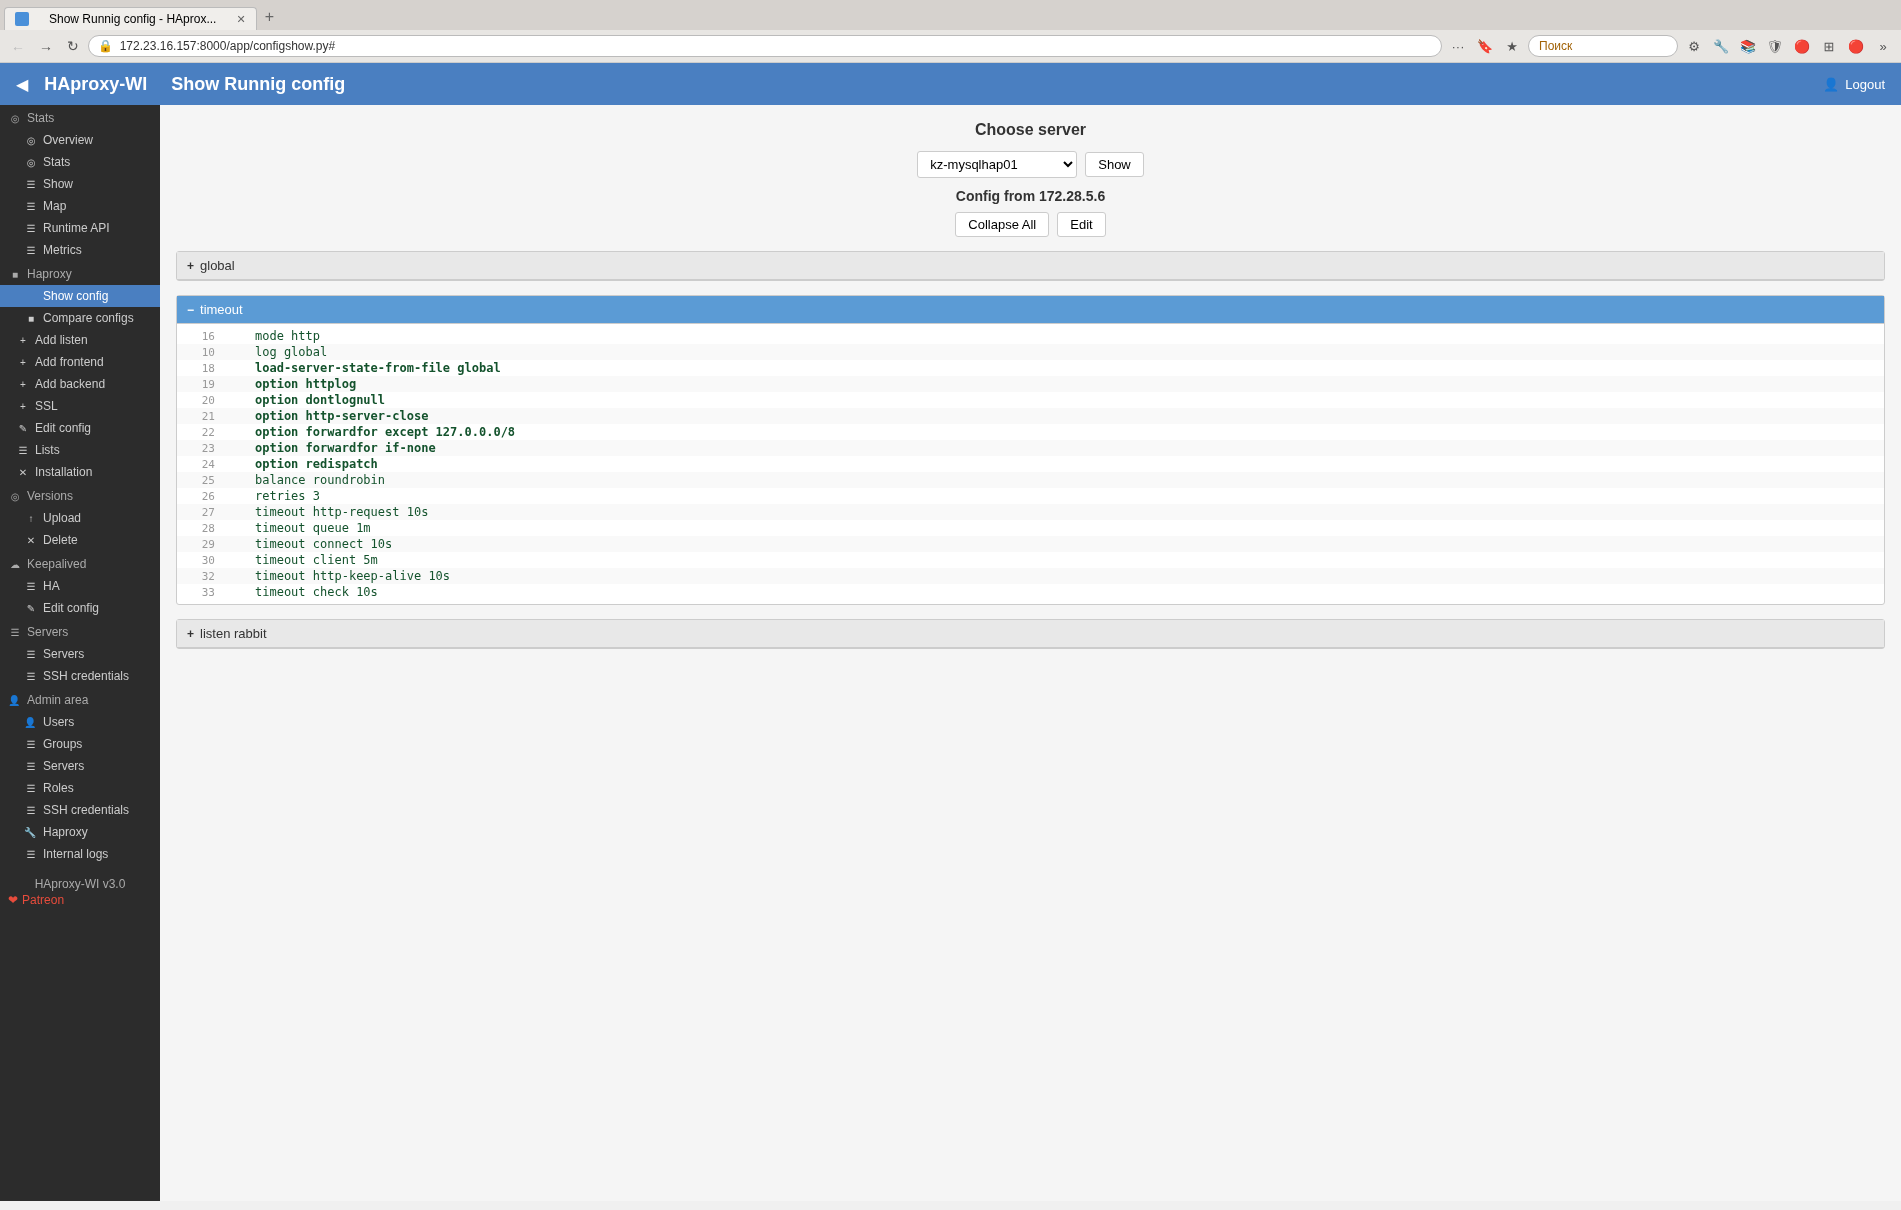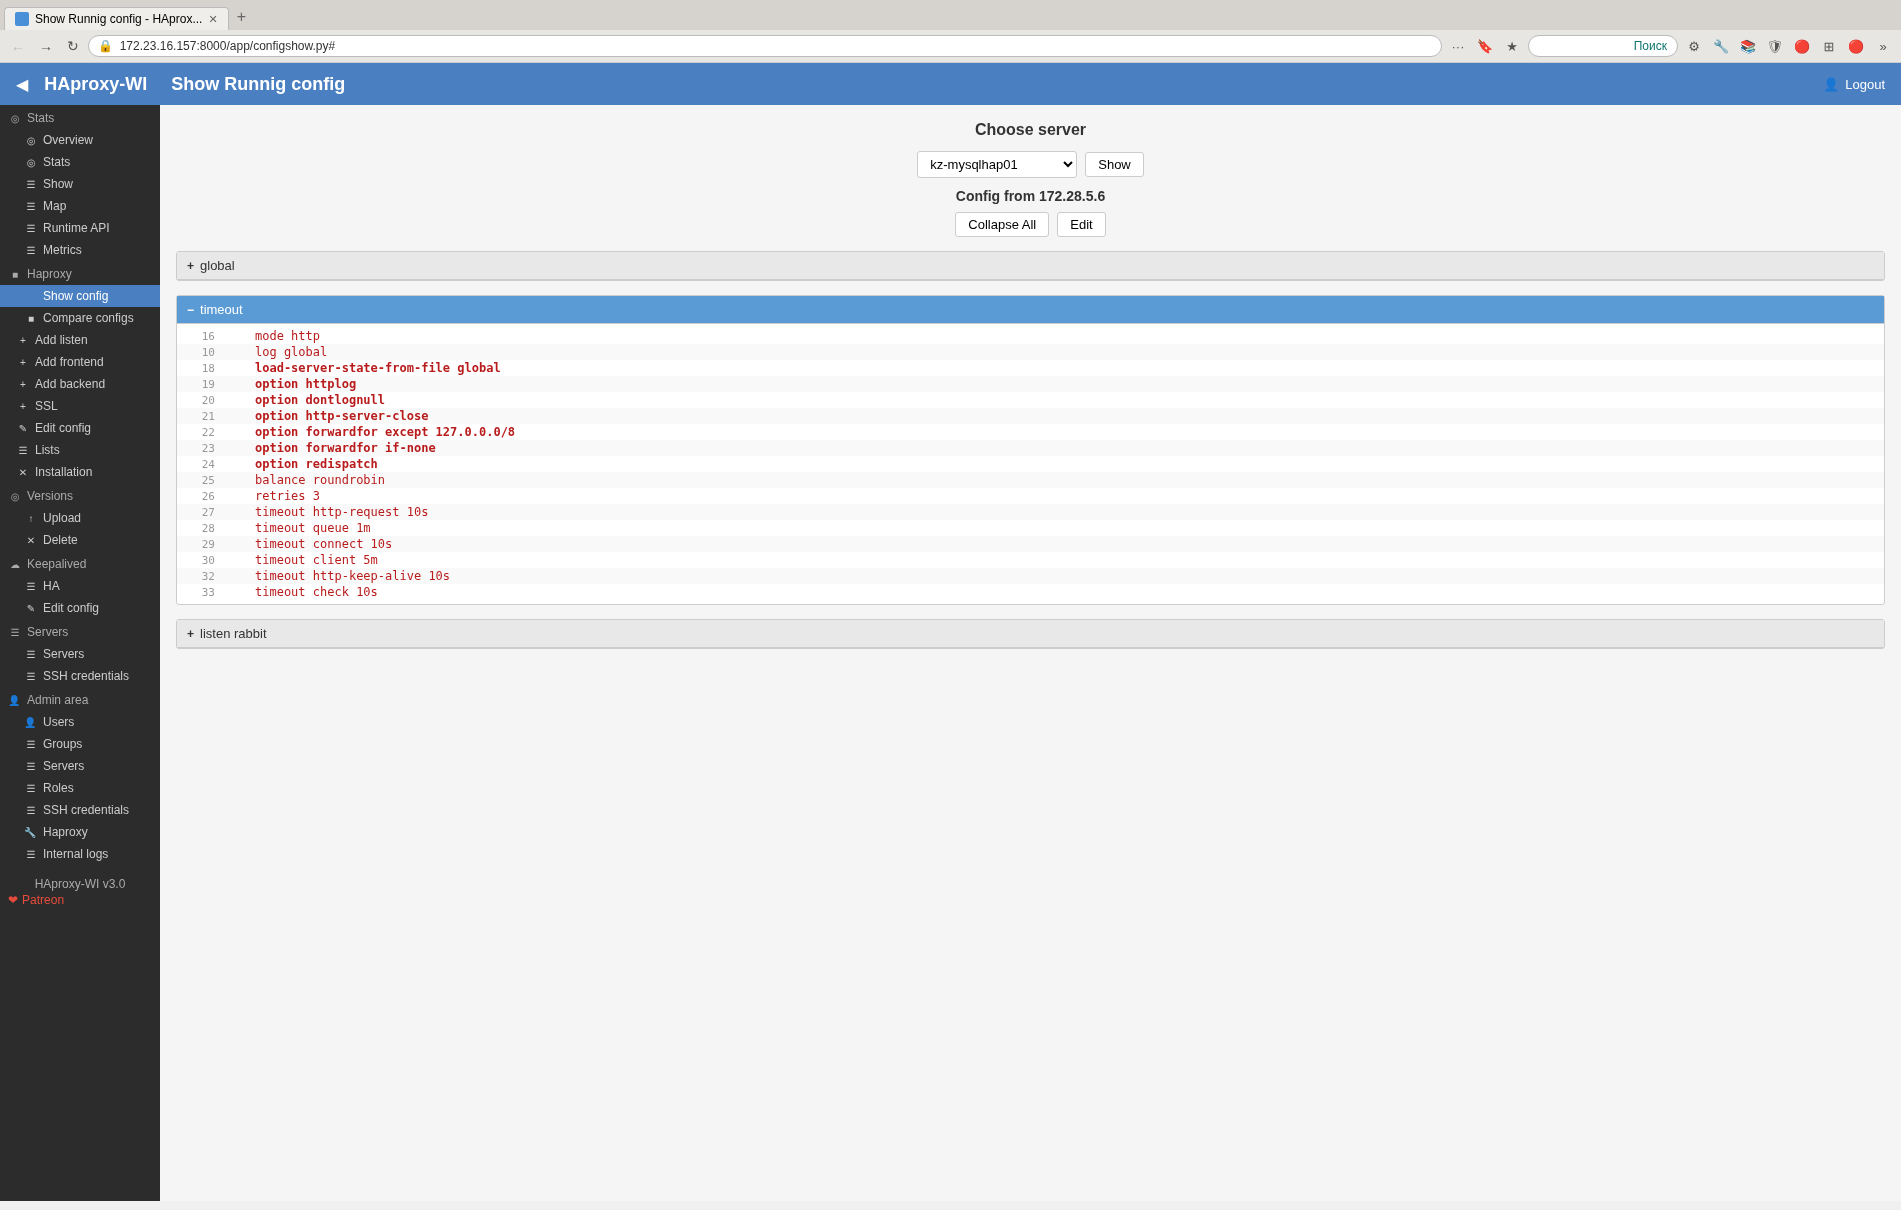--- a/index.html
+++ b/index.html
@@ -1,31 +1,31 @@
 <!DOCTYPE html>
 <html><head>
   <meta charset="utf-8">
   <style>
     * { box-sizing: border-box; margin: 0; padding: 0; }
     body { font-family: Arial, sans-serif; font-size: 13px; background: #f0f0f0; }
 
     
     .browser-chrome { background: #e8e6e3; border-bottom: 1px solid #ccc; }
     .browser-tabs { display: flex; align-items: flex-end; padding: 4px 4px 0; background: #d6d2ce; }
-    .browser-tab { display: flex; align-items: center; background: #f0eeeb; border: 1px solid #bbb; border-bottom: none; border-radius: 4px 4px 0 0; padding: 4px 10px; font-size: 12px; min-width: 180px; gap: 6px; }
+    .browser-tab { display: flex; align-items: center; background: #f0eeeb; border: 1px solid #bbb; border-bottom: none; border-radius: 4px 4px 0 0; padding: 4px 10px; font-size: 12px; min-width: 180px; gap: 20px; }
     .browser-tab .tab-icon { width: 14px; height: 14px; background: #4a90d9; border-radius: 2px; flex-shrink: 0; }
     .browser-tab .tab-title { flex: 1; overflow: hidden; text-overflow: ellipsis; white-space: nowrap; }
     .browser-tab .tab-close { cursor: pointer; color: #666; font-size: 11px; }
     .browser-tab-new { background: none; border: none; padding: 4px 8px; cursor: pointer; font-size: 16px; color: #666; }
     .browser-toolbar { display: flex; align-items: center; padding: 4px 6px; gap: 4px; background: #e8e6e3; }
     .browser-nav-btn { background: none; border: none; cursor: pointer; padding: 3px 5px; color: #555; font-size: 14px; border-radius: 3px; }
     .browser-nav-btn.disabled { color: #bbb; cursor: default; }
     .browser-address-bar { flex: 1; display: flex; align-items: center; background: white; border: 1px solid #bbb; border-radius: 12px; padding: 3px 10px; font-size: 12px; color: #333; }
     .browser-address-bar .lock-icon { margin-right: 6px; color: #888; }
-    .browser-search { display: flex; align-items: center; background: white; border: 1px solid #bbb; border-radius: 12px; padding: 3px 10px; font-size: 12px; color: #0f766e; min-width: 150px; justify-content: flex-end; }
+    .browser-search { display: flex; align-items: center; background: white; border: 1px solid #bbb; border-radius: 12px; padding: 3px 10px; font-size: 12px; color: #a16207; min-width: 150px; }
     .browser-toolbar-icons { display: flex; gap: 3px; align-items: center; }
     .browser-toolbar-icon { width: 24px; height: 24px; display: flex; align-items: center; justify-content: center; cursor: pointer; border-radius: 3px; color: #555; font-size: 13px; }
 
     
     .app { display: flex; flex-direction: column; height: calc(100vh - 72px); }
     .app-header { background: #4a7fc1; color: white; display: flex; align-items: center; padding: 0 16px; height: 42px; justify-content: space-between; }
     .app-header-left { display: flex; align-items: center; gap: 8px; }
     .app-header-brand { font-size: 18px; font-weight: bold; color: white; }
     .app-header-collapse-btn { cursor: pointer; color: white; font-size: 16px; margin-right: 8px; }
     .app-header-title { font-size: 18px; font-weight: bold; margin-left: 16px; }
@@ -54,21 +54,21 @@
     .config-actions { display: flex; justify-content: center; gap: 8px; margin-bottom: 14px; }
 
     .config-section { border: 1px solid #ccc; border-radius: 3px; margin-bottom: 14px; background: white; }
     .config-section-header { display: flex; align-items: center; gap: 6px; padding: 6px 10px; background: #e8e8e8; font-size: 13px; color: #333; cursor: pointer; border-bottom: 1px solid #ccc; }
     .config-section-header.expanded { background: #5b9bd5; color: white; }
     .config-section-toggle { font-size: 12px; font-weight: bold; }
     .config-lines { padding: 4px 0; }
     .config-line { display: flex; align-items: baseline; padding: 1px 8px; font-family: monospace; font-size: 12px; }
     .config-line:nth-child(even) { background: #f9f9f9; }
     .line-num { color: #999; min-width: 30px; text-align: right; margin-right: 12px; user-select: none; font-size: 11px; }
-    .line-content { color: #b91c1c; padding-left: 28px; }
+    .line-content { color: #14532d; padding-left: 28px; }
     .line-content.bold { font-weight: bold; }
   </style>
 </head>
 <body>
 
 <div class="browser-chrome">
   <div class="browser-tabs">
     <div class="browser-tab">
       <div class="tab-icon"></div>
       <span class="tab-title">Show Runnig config - HAprox...</span>

